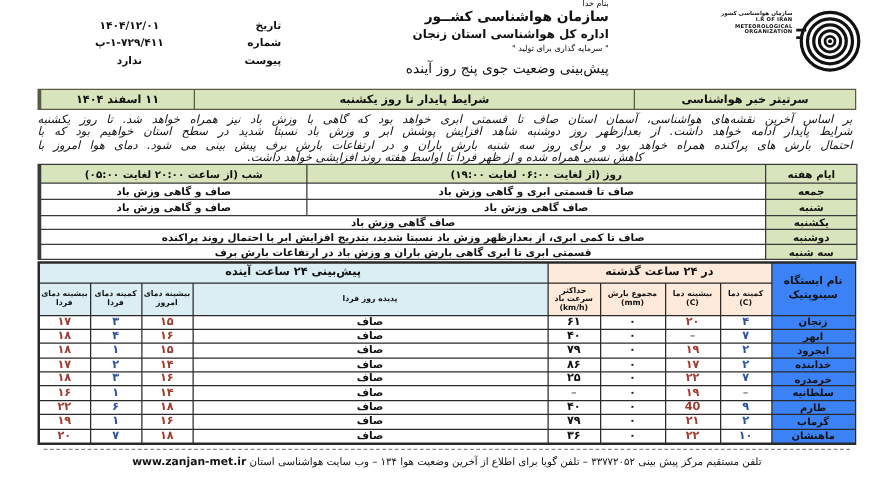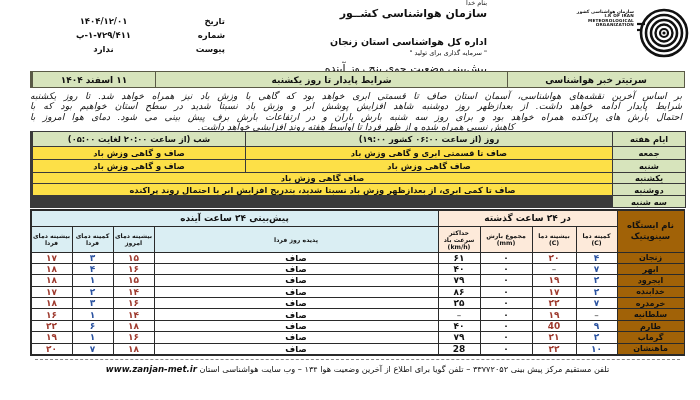--- a/index.html
+++ b/index.html
@@ -6,21 +6,21 @@
   .page{position:relative;width:700px;height:400px;background:#ffffff;overflow:hidden;
         font-family:"DejaVu Sans",sans-serif;direction:rtl;color:#111;}
   
   .hdr-meta{position:absolute;left:30px;top:14px;width:195px;font-size:8.5px;font-weight:bold;}
   .meta-row{display:flex;height:14px;align-items:center;}
   .meta-label{width:48px;}
   .meta-value{flex:1;text-align:center;}
   .hdr-center{position:absolute;left:213px;top:0;width:274px;text-align:right;line-height:1.15;}
   .bismillah{font-size:6.5px;}
   .org1{font-size:11px;font-weight:bold;margin-top:1px;}
-  .org2{font-size:9.5px;font-weight:bold;margin-top:16px;}
+  .org2{font-size:9.5px;font-weight:bold;margin-top:2px;}
   .slogan{font-size:6.5px;margin-top:2px;}
   .doc-title{font-size:11px;font-weight:normal;margin-top:5px;}
   .hdr-logo{position:absolute;right:10px;top:6px;width:100px;display:flex;direction:ltr;
             align-items:flex-start;justify-content:flex-end;gap:2px;}
   .logo-text{text-align:right;margin-top:3px;}
   .logo-fa{font-size:4.5px;font-weight:bold;white-space:nowrap;}
   .logo-en{font-size:4.2px;font-weight:bold;letter-spacing:.2px;line-height:1.1;}
   
   .headline{position:absolute;left:30px;top:71px;width:655px;height:17px;display:grid;
             direction:rtl;grid-template-columns:176px 351px 122px;gap:1px;background:#5a5a46;
@@ -28,47 +28,47 @@
   .hl-cell{background:#d7e4bc;display:flex;align-items:center;justify-content:center;
            font-size:9px;font-weight:bold;}
   
   .summary{position:absolute;left:30px;top:91px;width:652px;font-size:9.2px;line-height:10.3px;font-style:italic;}
   .sum-line{text-align:justify;text-align-last:justify;}
   .sum-line.last{text-align-last:center;}
   
   .week{position:absolute;left:30px;top:131px;width:656px;display:grid;direction:rtl;
         grid-template-columns:72px 366px 212px;grid-template-rows:14px 12px 12px 10px 11px 11px;
         gap:1px;background:#3a3a3a;padding:1px;box-sizing:border-box;}
-  .wk-cell{background:#fde047;display:flex;align-items:center;justify-content:center;
+  .wk-cell{background:#ffffff;display:flex;align-items:center;justify-content:center;
            font-size:8.3px;font-weight:bold;white-space:nowrap;}
   .wk-green{background:#d7e4bc;}
   .wk-span{grid-column:2 / 4;}
   
   .station{position:absolute;left:30px;top:209px;width:655px;display:grid;direction:rtl;
            grid-template-columns:66px 40px 43px 51px 41px 283px 40px 40px 40px;
            grid-template-rows:15px 25px repeat(9,10.4px);gap:1px;background:#2a2a2a;
            padding:1.5px;box-sizing:border-box;}
   .st-cell{background:#fff;display:flex;align-items:center;justify-content:center;
            font-size:9px;font-weight:bold;}
-  .st-green{background:#a16207;}
+  .st-green{background:#3b82f6;}
   .st-cream{background:#fdeada;}
   .st-blue{background:#daeef3;}
   .st-namehdr{grid-row:1 / 3;grid-column:1;font-size:8.5px;text-align:center;line-height:1.25;}
   .grp-past{grid-column:2 / 6;grid-row:1;font-size:9px;}
   .grp-fc{grid-column:6 / 10;grid-row:1;font-size:9px;}
   .subhdr{font-size:6.2px;line-height:7px;text-align:center;padding:1px;font-weight:bold;}
   .st-name{font-size:8px;}
   .tmin{color:#2a52a0;}
   .tmax{color:#9e3a2e;}
   .dash{color:#8a8a8a;}
   .phen{font-size:8.5px;}
   
   .divider{position:absolute;left:35px;top:359px;width:645px;border-top:1px dashed #888;}
   .footer{position:absolute;left:30px;top:364px;width:655px;text-align:center;font-size:8.2px;}
-  .footer b{font-size:8.6px;font-style:italic;}
+  .footer b{font-size:8.6px;}
   svg{display:block;}
 </style>
 </head>
 <body>
 
 <div class="page">
 
   <div class="hdr-meta">
     <div class="meta-row">
       <span class="meta-label">تاریخ</span>
@@ -123,38 +123,39 @@
 
   <div class="summary">
     <div class="sum-line">بر اساس آخرین نقشه‌های هواشناسی، آسمان استان صاف تا قسمتی ابری خواهد بود که گاهی با وزش باد نیز همراه خواهد شد. تا روز یکشنبه</div>
     <div class="sum-line">شرایط پایدار ادامه خواهد داشت. از بعدازظهر روز دوشنبه شاهد افزایش پوشش ابر و وزش باد نسبتا شدید در سطح استان خواهیم بود که با</div>
     <div class="sum-line">احتمال بارش های پراکنده همراه خواهد بود و برای روز سه شنبه بارش باران و در ارتفاعات بارش برف پیش بینی می شود. دمای هوا امروز با</div>
     <div class="sum-line last">کاهش نسبی همراه شده و از ظهر فردا تا اواسط هفته روند افزایشی خواهد داشت.</div>
   </div>
 
   <div class="week">
     <div class="wk-cell wk-green">ایام هفته</div>
-    <div class="wk-cell wk-green">روز (از ساعت ۰۶:۰۰ کشور ۱۹:۰۰)</div>
+    <div class="wk-cell wk-green">روز (از لغایت ۰۶:۰۰ لغایت ۱۹:۰۰)</div>
     <div class="wk-cell wk-green">شب (از ساعت ۲۰:۰۰ لغایت ۰۵:۰۰)</div>
 
     <div class="wk-cell wk-green">جمعه</div>
     <div class="wk-cell">صاف تا قسمتی ابری و گاهی وزش باد</div>
     <div class="wk-cell">صاف و گاهی وزش باد</div>
 
     <div class="wk-cell wk-green">شنبه</div>
     <div class="wk-cell">صاف گاهی وزش باد</div>
     <div class="wk-cell">صاف و گاهی وزش باد</div>
 
     <div class="wk-cell wk-green">یکشنبه</div>
     <div class="wk-cell wk-span">صاف گاهی وزش باد</div>
 
     <div class="wk-cell wk-green">دوشنبه</div>
     <div class="wk-cell wk-span">صاف تا کمی ابری، از بعدازظهر وزش باد نسبتا شدید، بتدریج افزایش ابر با احتمال روند پراکنده</div>
 
     <div class="wk-cell wk-green">سه شنبه</div>
+    <div class="wk-cell wk-span">قسمتی ابری تا ابری گاهی بارش باران و وزش باد در ارتفاعات بارش برف</div>
   </div>
 
   <div class="station">
     <div class="st-cell st-green st-namehdr">نام ایستگاه سینوپتیک</div>
     <div class="st-cell st-cream grp-past">در ۲۴ ساعت گذشته</div>
     <div class="st-cell st-blue grp-fc">پیش‌بینی ۲۴ ساعت آینده</div>
 
     <div class="st-cell st-cream subhdr">کمینه دما (C)</div>
     <div class="st-cell st-cream subhdr">بیشینه دما (C)</div>
     <div class="st-cell st-cream subhdr">مجموع بارش (mm)</div>
@@ -241,21 +242,21 @@
     <div class="st-cell">۷۹</div>
     <div class="st-cell phen">صاف</div>
     <div class="st-cell tmax">۱۶</div>
     <div class="st-cell tmin">۱</div>
     <div class="st-cell tmax">۱۹</div>
 
     <div class="st-cell st-green st-name">ماهنشان</div>
     <div class="st-cell tmin">۱۰</div>
     <div class="st-cell tmax">۲۲</div>
     <div class="st-cell">۰</div>
-    <div class="st-cell">28</div>
+    <div class="st-cell">۳۶</div>
     <div class="st-cell phen">صاف</div>
     <div class="st-cell tmax">۱۸</div>
     <div class="st-cell tmin">۷</div>
     <div class="st-cell tmax">۲۰</div>
   </div>
 
   <div class="divider"></div>
 
   <div class="footer">
     <span>تلفن مستقیم مرکز پیش بینی ۳۳۷۷۲۰۵۲ – تلفن گویا برای اطلاع از آخرین وضعیت هوا ۱۳۴ – وب سایت هواشناسی استان</span>

